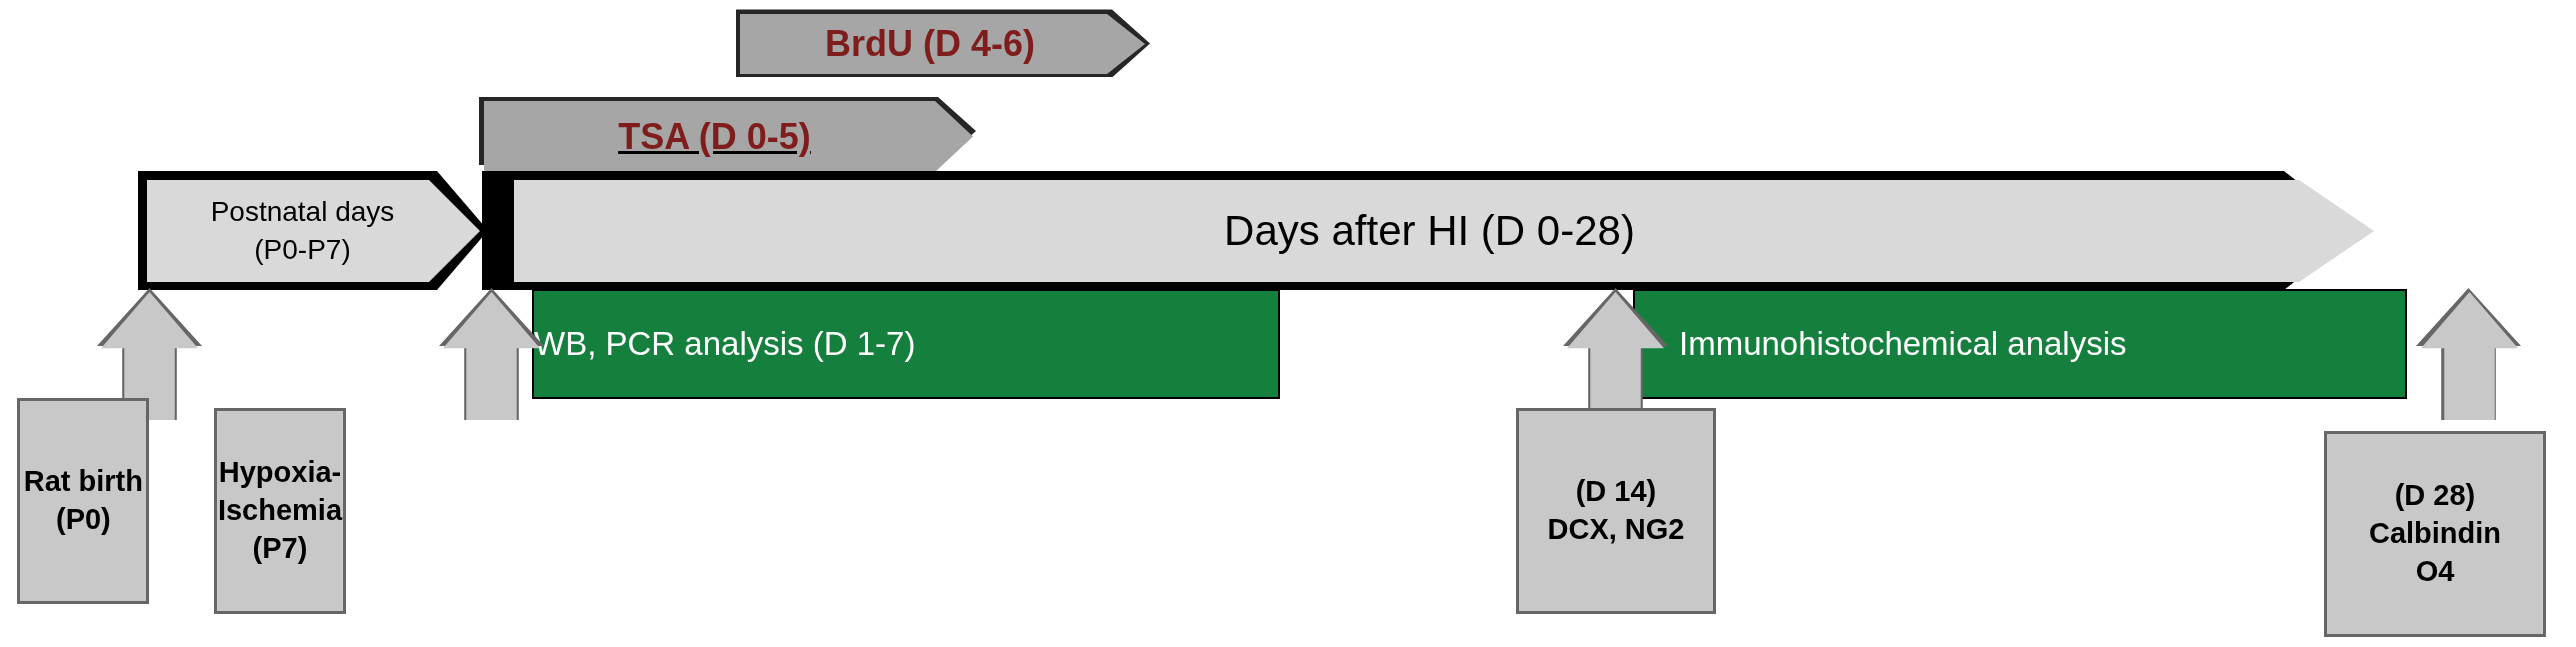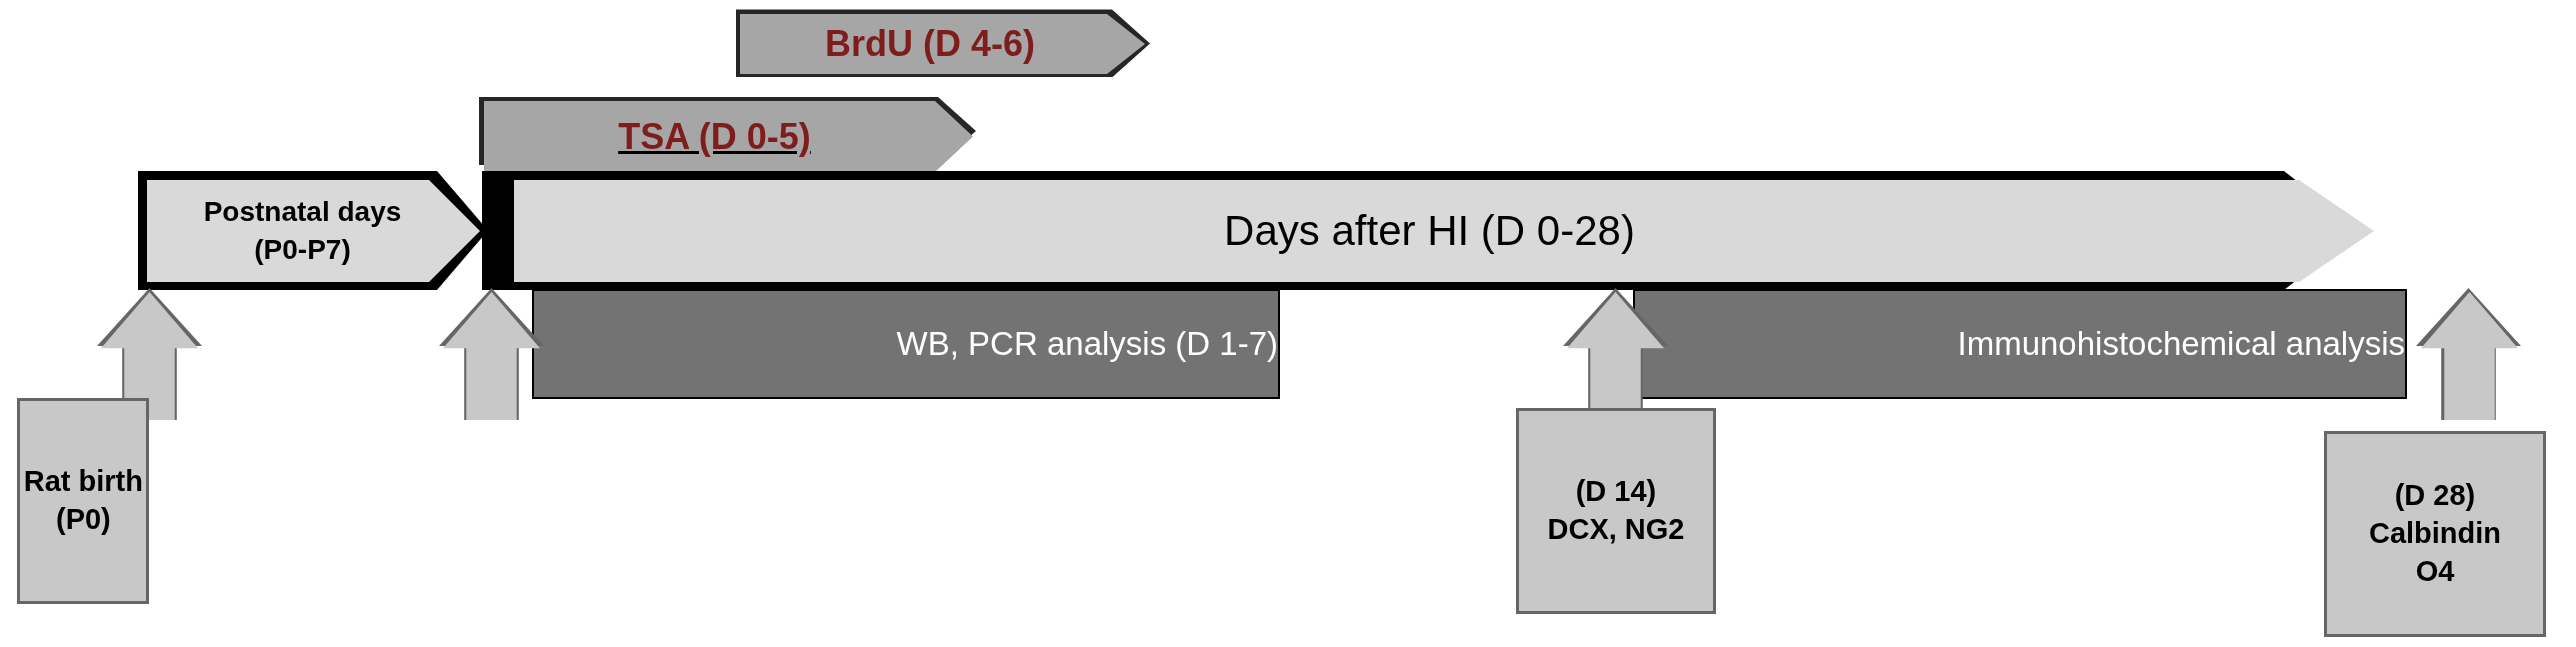--- a/index.html
+++ b/index.html
@@ -44,23 +44,23 @@
     clip-path:polygon(0 0, calc(100% - 38px) 0, 100% 50%, calc(100% - 38px) 100%, 0 100%);
   }
   .arrow-med-border{
     background:#262626;
     -webkit-clip-path:polygon(0 0, calc(100% - 38px) 0, 100% 50%, calc(100% - 38px) 100%, 0 100%);
     clip-path:polygon(0 0, calc(100% - 38px) 0, 100% 50%, calc(100% - 38px) 100%, 0 100%);
   }
 
   
   .darkbar{
-    background:#737373;
+    background:#15803d;
     border:2.9px solid #000000;
-    display:flex;align-items:center;justify-content:flex-end;
+    display:flex;align-items:center;justify-content:flex-start;
     color:#ffffff;
   }
   .darkbar .lbl{position:relative;z-index:2;}
 
   
   .uparrow{
     background:#c8c8c8;
     border:0;
     -webkit-clip-path:polygon(50% 0, 100% 44%, 76% 44%, 76% 100%, 24% 100%, 24% 44%, 0 44%);
     clip-path:polygon(50% 0, 100% 44%, 76% 44%, 76% 100%, 24% 100%, 24% 44%, 0 44%);
@@ -76,21 +76,21 @@
     background:#c8c8c8;
     border:3.6px solid #666666;
     display:flex;align-items:center;justify-content:center;
     text-align:center;
     color:#000000;
   }
   .calloutbox .lbl{white-space:pre-line;line-height:1.30;}
 
   
   .t-main{font-size:42px;font-weight:400;color:#000;}
-  .t-post{font-size:28px;font-weight:700;color:#000;line-height:1.35;}
+  .t-post{font-size:28px;font-weight:400;color:#000;line-height:1.35;}
   .t-med{font-size:36px;font-weight:700;color:#7f1d1d;}
   .t-dark{font-size:33px;font-weight:400;color:#fff;}
   .t-box{font-size:29px;font-weight:700;}
 </style>
 </head>
 <body>
 
 <div class="stage">
 
   <div class="node harrow arrow-med-border" style="left:736px;top:9.4px;width:414px;height:68px;">
@@ -116,35 +116,40 @@
   <div class="node harrow arrow-post" style="left:147px;top:180px;width:333px;height:102px;z-index:5;">
     <span class="lbl t-post" style="margin-right:22px;">Postnatal days
 (P0-P7)</span>
   </div>
 
   <div class="node darkbar" style="left:532px;top:289px;width:748px;height:110px;z-index:2;">
     <span class="lbl t-dark">WB, PCR analysis (D 1-7)</span>
   </div>
 
   <div class="node darkbar" style="left:1633px;top:289px;width:774px;height:110px;z-index:2;">
-    <span class="lbl t-dark" style="margin-left:60px;">Immunohistochemical analysis</span>
+    <span class="lbl t-dark" style="margin-left:44px;">Immunohistochemical analysis</span>
   </div>
 
   <div class="node uparrow-border" style="left:97px;top:288px;width:105px;height:132px;z-index:6;">
   </div>
   <div class="node uparrow" style="left:101px;top:292px;width:97px;height:128px;z-index:7;">
   </div>
   <div class="node calloutbox" style="left:17.4px;top:398px;width:132px;height:206px;z-index:8;">
     <span class="lbl t-box">Rat birth
 (P0)</span>
   </div>
 
   <div class="node uparrow-border" style="left:439px;top:288px;width:105px;height:132px;z-index:6;">
   </div>
   <div class="node uparrow" style="left:443px;top:292px;width:97px;height:128px;z-index:7;">
+  </div>
+  <div class="node calloutbox" style="left:214px;top:408px;width:132px;height:206px;z-index:8;">
+    <span class="lbl t-box">Hypoxia-
+Ischemia
+(P7)</span>
   </div>
 
   <div class="node uparrow-border" style="left:1563px;top:288px;width:105px;height:132px;z-index:6;">
   </div>
   <div class="node uparrow" style="left:1567px;top:292px;width:97px;height:128px;z-index:7;">
   </div>
   <div class="node calloutbox" style="left:1516px;top:408px;width:200px;height:206px;z-index:8;">
     <span class="lbl t-box">(D 14)
 DCX, NG2</span>
   </div>

